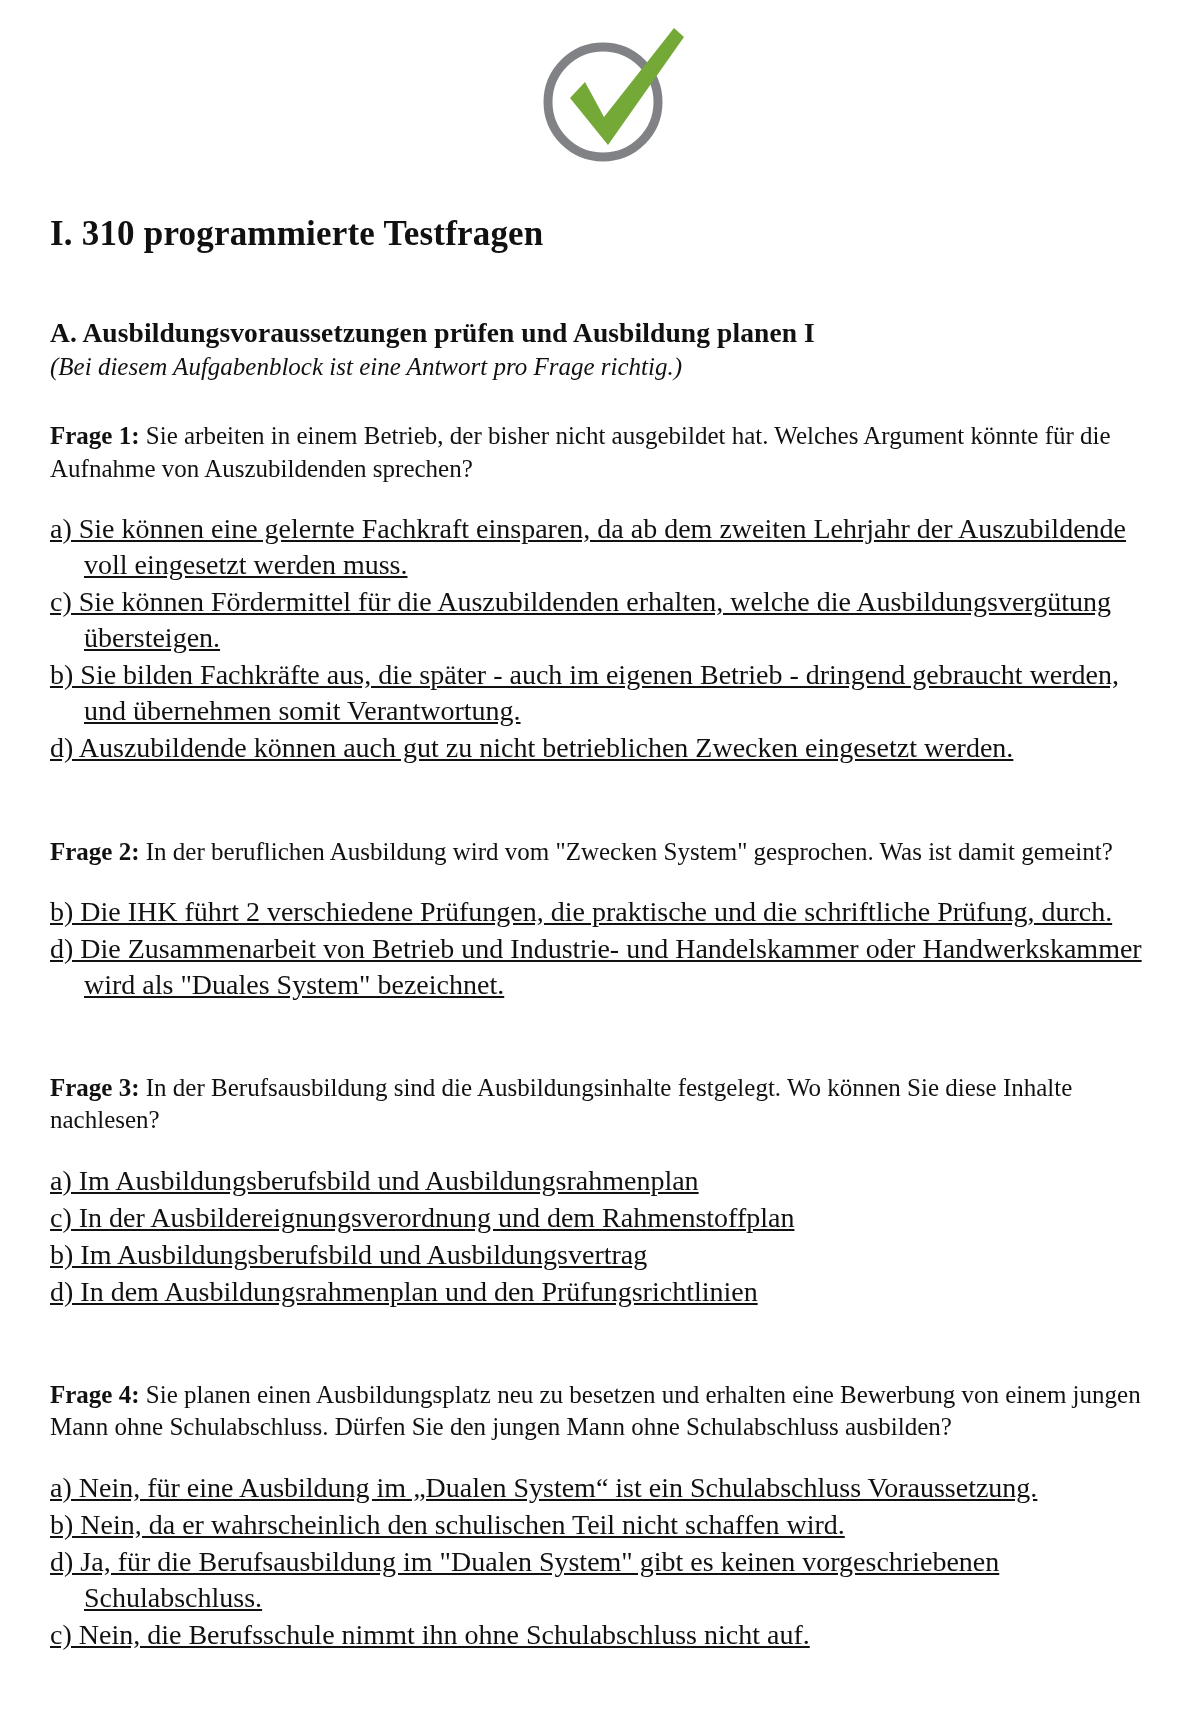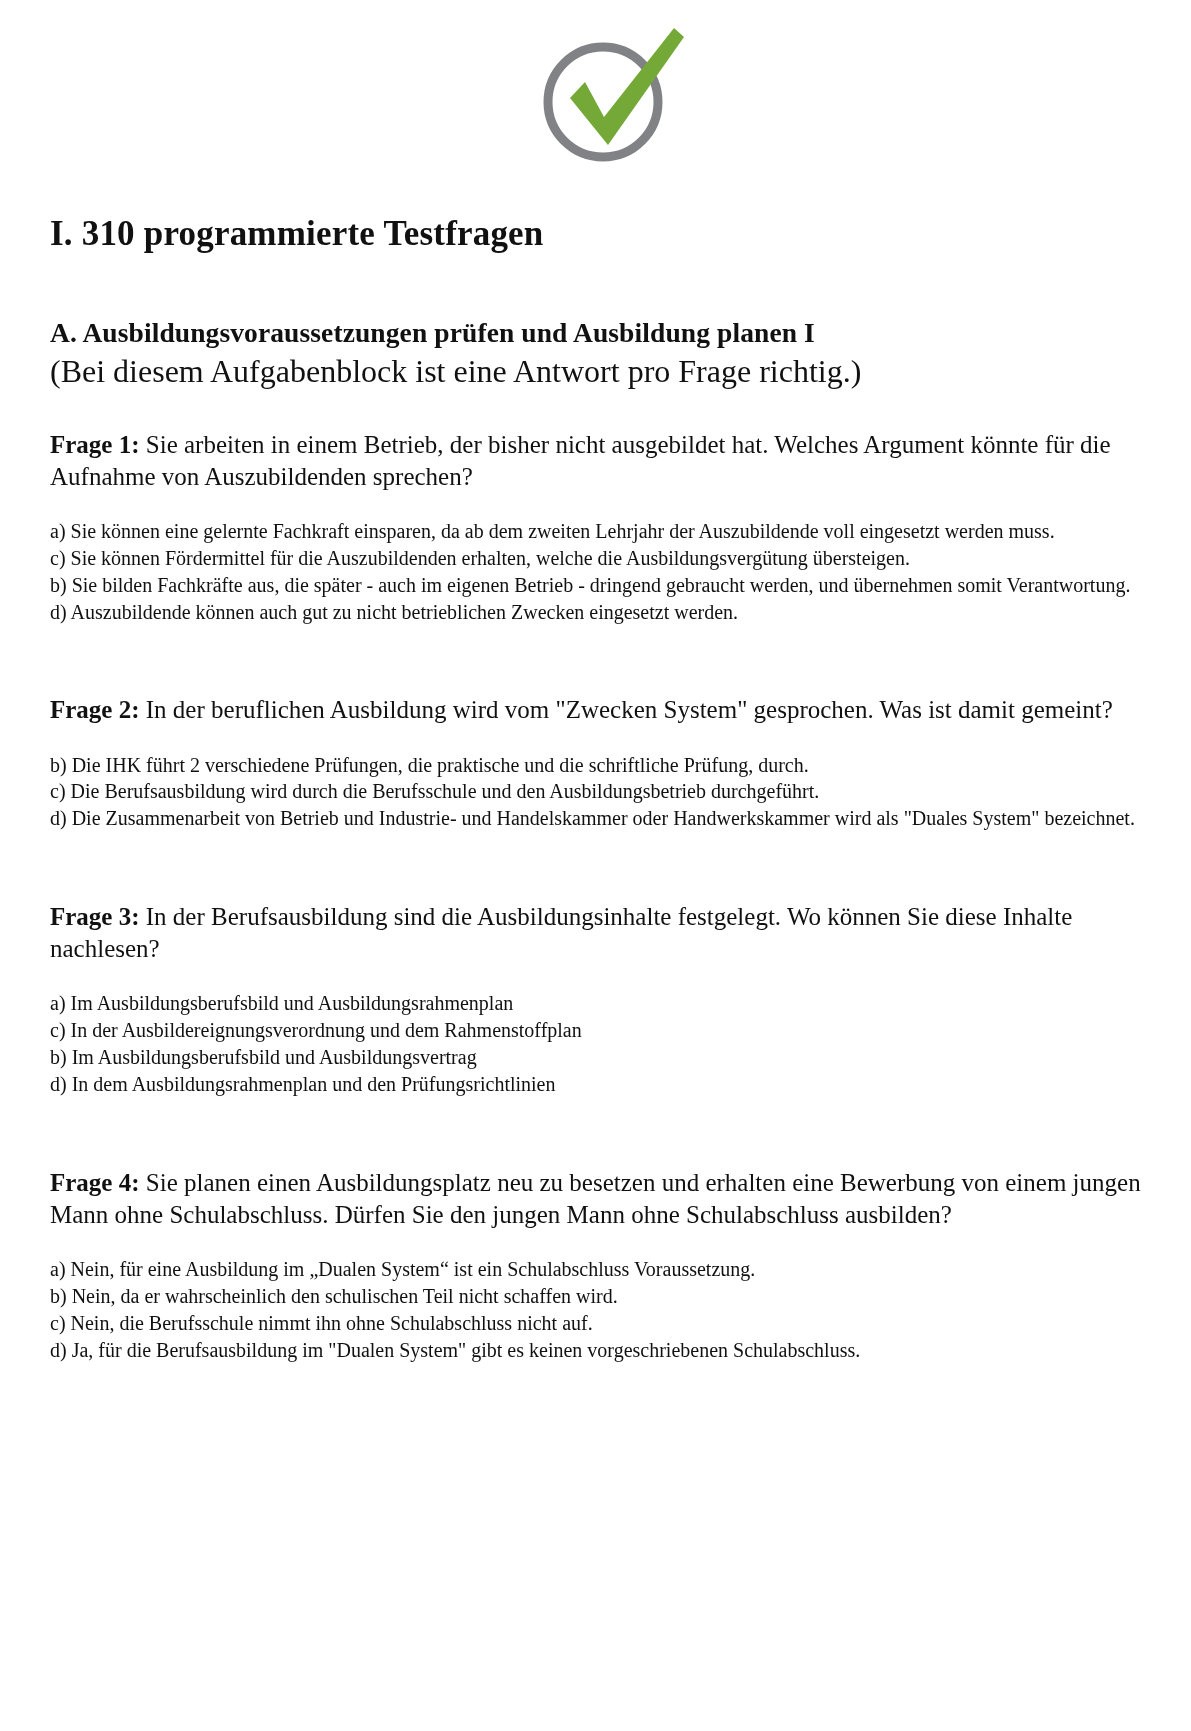--- a/index.html
+++ b/index.html
@@ -46,46 +46,48 @@
     line-height: 1.15;
   }
   .section-title {
     font-size: 27.5px;
     font-weight: bold;
     margin: 62px 0 0 0;
     line-height: 1.2;
     letter-spacing: 0.1px;
   }
   .section-note {
-    font-size: 32px;
+    font-size: 25px;
     margin: 3px 0 0 0;
     line-height: 1.2;
+    font-style: italic;
   }
 
   
   .question-block { margin-top: 38px; }
   .question-text {
     font-size: 25px;
     line-height: 1.29;
     margin: 0;
     text-align: left;
   }
   .question-label { font-weight: bold; }
 
   .options {
     list-style: none;
     margin: 26px 0 0 0;
     padding: 0;
   }
   .option {
-    font-size: 20px;
+    font-size: 28px;
     line-height: 1.29;
     padding-left: 34px;
     text-indent: -34px;
     margin: 0 0 1px 0;
+    text-decoration: underline;
   }
 
   .gap-lg { height: 30px; }
 </style>
 </head>
 <body>
 
 <div class="page">
 
   <div class="logo-wrap">
@@ -109,21 +111,20 @@
       <li class="option">d) Auszubildende können auch gut zu nicht betrieblichen Zwecken eingesetzt werden.</li>
     </ul>
   </div>
 
   <div class="gap-lg"></div>
 
   <div class="question-block">
     <p class="question-text"><span class="question-label">Frage 2:</span><span> In der beruflichen Ausbildung wird vom "Zwecken System" gesprochen. Was ist damit gemeint?</span></p>
     <ul class="options">
       <li class="option">b) Die IHK führt 2 verschiedene Prüfungen, die praktische und die schriftliche Prüfung, durch.</li>
-      <li class="option">c) Die Berufsausbildung wird durch die Berufsschule und den Ausbildungsbetrieb durchgeführt.</li>
       <li class="option">d) Die Zusammenarbeit von Betrieb und Industrie- und Handelskammer oder Handwerkskammer wird als "Duales System" bezeichnet.</li>
     </ul>
   </div>
 
   <div class="gap-lg"></div>
 
   <div class="question-block">
     <p class="question-text"><span class="question-label">Frage 3:</span><span> In der Berufsausbildung sind die Ausbildungsinhalte festgelegt. Wo können Sie diese Inhalte nachlesen?</span></p>
     <ul class="options">
       <li class="option">a) Im Ausbildungsberufsbild und Ausbildungsrahmenplan</li>
@@ -133,18 +134,18 @@
     </ul>
   </div>
 
   <div class="gap-lg"></div>
 
   <div class="question-block">
     <p class="question-text"><span class="question-label">Frage 4:</span><span> Sie planen einen Ausbildungsplatz neu zu besetzen und erhalten eine Bewerbung von einem jungen Mann ohne Schulabschluss. Dürfen Sie den jungen Mann ohne Schulabschluss ausbilden?</span></p>
     <ul class="options">
       <li class="option">a) Nein, für eine Ausbildung im „Dualen System“ ist ein Schulabschluss Voraussetzung.</li>
       <li class="option">b) Nein, da er wahrscheinlich den schulischen Teil nicht schaffen wird.</li>
+      <li class="option">d) Ja, für die Berufsausbildung im "Dualen System" gibt es keinen vorgeschriebenen Schulabschluss.</li>
       <li class="option">c) Nein, die Berufsschule nimmt ihn ohne Schulabschluss nicht auf.</li>
-      <li class="option">d) Ja, für die Berufsausbildung im "Dualen System" gibt es keinen vorgeschriebenen Schulabschluss.</li>
     </ul>
   </div>
 
 </div>
 
 </body></html>

